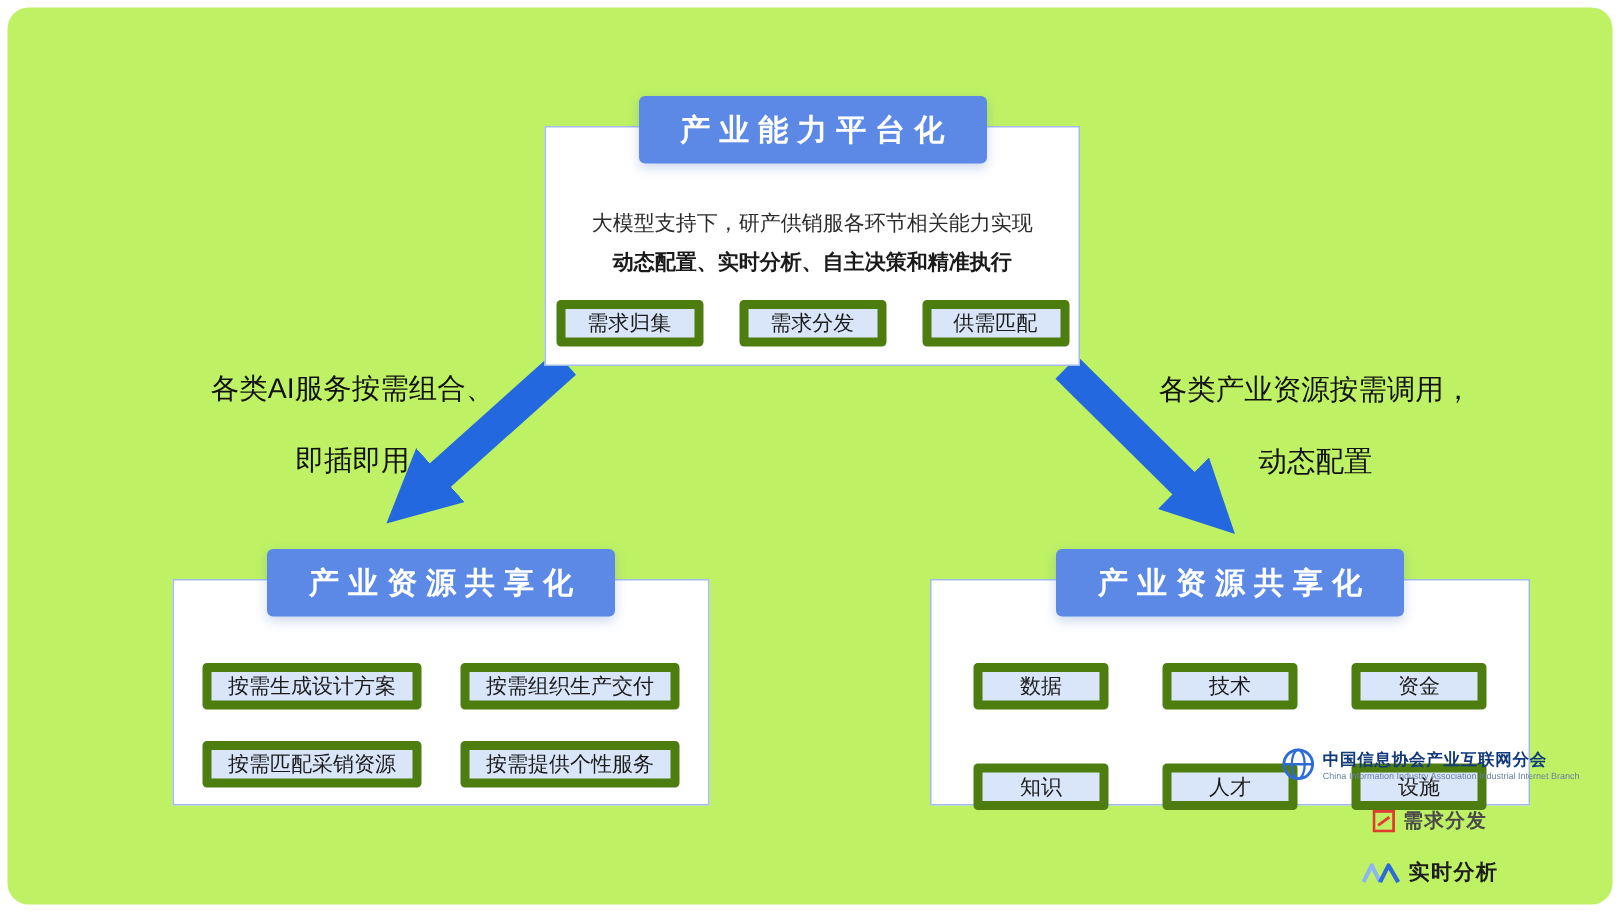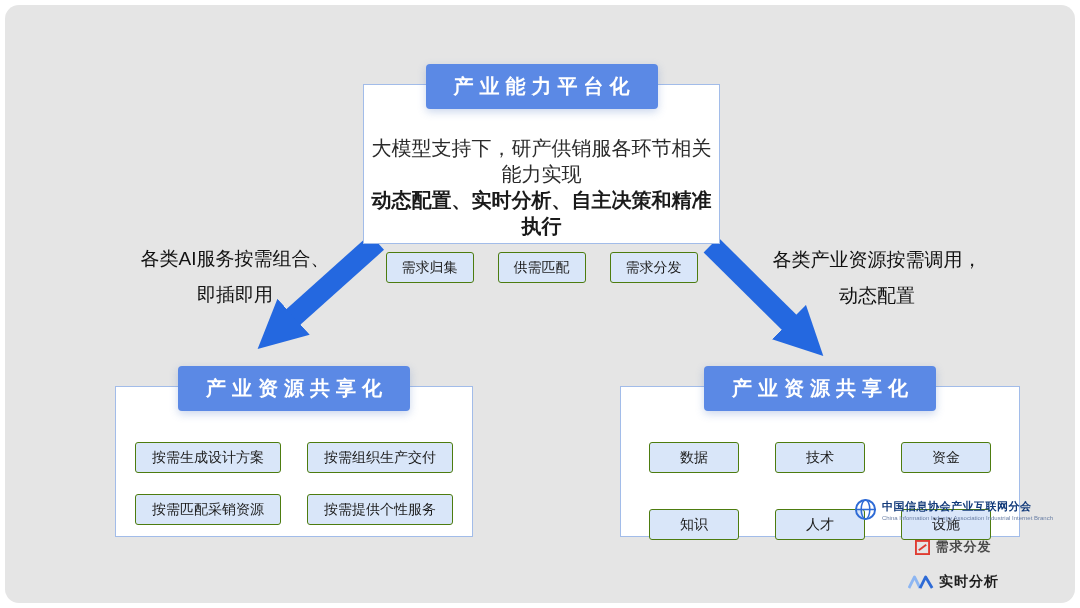--- a/index.html
+++ b/index.html
@@ -5,62 +5,62 @@
   * { box-sizing: border-box; }
   html,body { margin:0; padding:0; }
   body {
     width:1080px; height:608px;
     background:#ffffff;
     font-family:"Liberation Sans","DejaVu Sans",sans-serif;
     position:relative; overflow:hidden;
   }
   .slide {
     position:absolute; left:5px; top:5px; right:5px; bottom:5px;
-    background:#e5e5e5; border-radius:14px;
+    background:#bef264; border-radius:14px;
   }
   .card {
     position:absolute; background:#ffffff;
     border:1px solid #a2bce9;
   }
   .hdr {
     position:absolute; top:-21px; left:50%; transform:translateX(-50%);
     background:#5b89e5; color:#ffffff;
     font-weight:bold; font-size:20px; letter-spacing:6px;
     padding:9px 22px 9px 28px; border-radius:4px; white-space:nowrap;
     box-shadow:0 3px 8px rgba(70,110,190,.28);
   }
   .chip {
-    background:#d9e6f9; border:1px solid #4d7c0f; border-radius:3px;
+    background:#d9e6f9; border:6px solid #4d7c0f; border-radius:3px;
     color:#1c1c1c; font-size:14px;
     display:flex; align-items:center; justify-content:center;
     white-space:nowrap; height:31px;
   }
   
   .top-card { left:358px; top:79px; width:357px; height:160px; }
-  .top-desc { margin-top:50px; text-align:center; font-size:20px; line-height:26px; color:#2b2b2b; }
+  .top-desc { margin-top:50px; text-align:center; font-size:14px; line-height:26px; color:#2b2b2b; }
   .top-desc .bold { font-weight:bold; color:#1a1a1a; }
   .top-chips { display:flex; justify-content:center; gap:24px; margin-top:13px; }
   .top-chips .chip { padding:0 15px; }
   
   .left-card { left:110px; top:381px; width:358px; height:151px; }
   .left-grid {
     display:grid; grid-template-columns:146px 146px;
     column-gap:26px; row-gap:21px;
     justify-content:center; margin-top:55px;
   }
   
   .right-card { left:615px; top:381px; width:400px; height:151px; }
   .right-grid {
     display:grid; grid-template-columns:90px 90px 90px;
     column-gap:29px; row-gap:24px;
     justify-content:center; margin-top:55px;gap:36px;
   }
   
   .arrow-label { position:absolute; text-align:center; font-size:19px; color:#111; }
-  .arrow-label .l2 { margin-top:10px; }
+  .arrow-label .l2 { margin-top:22px; }
   .label-left { left:105px; top:241px; width:250px; }
   .label-right { left:752px; top:242px; width:240px; }
   
   .footer {
     position:absolute; right:22px; bottom:12px;
     display:flex; align-items:center; gap:17px;flex-direction:column;
   }
   .f-item { display:flex; align-items:center; gap:5px; }
   .assoc-text .cn { font-size:11px; font-weight:bold; color:#123a7a; letter-spacing:.5px; }
   .assoc-text .en { font-size:6px; color:#6a7fa5; margin-top:1px; }
@@ -84,22 +84,22 @@
   </svg>
 
   <div class="card top-card">
     <div class="hdr">产业能力平台化</div>
     <div class="top-desc">
       <div>大模型支持下，研产供销服各环节相关能力实现</div>
       <div class="bold">动态配置、实时分析、自主决策和精准执行</div>
     </div>
     <div class="top-chips">
       <div class="chip">需求归集</div>
+      <div class="chip">需求分发</div>
       <div class="chip">供需匹配</div>
-      <div class="chip">需求分发</div>
     </div>
   </div>
 
   <div class="arrow-label label-left">
     <div>各类AI服务按需组合、</div>
     <div class="l2">即插即用</div>
   </div>
 
   <div class="arrow-label label-right">
     <div>各类产业资源按需调用，</div>

